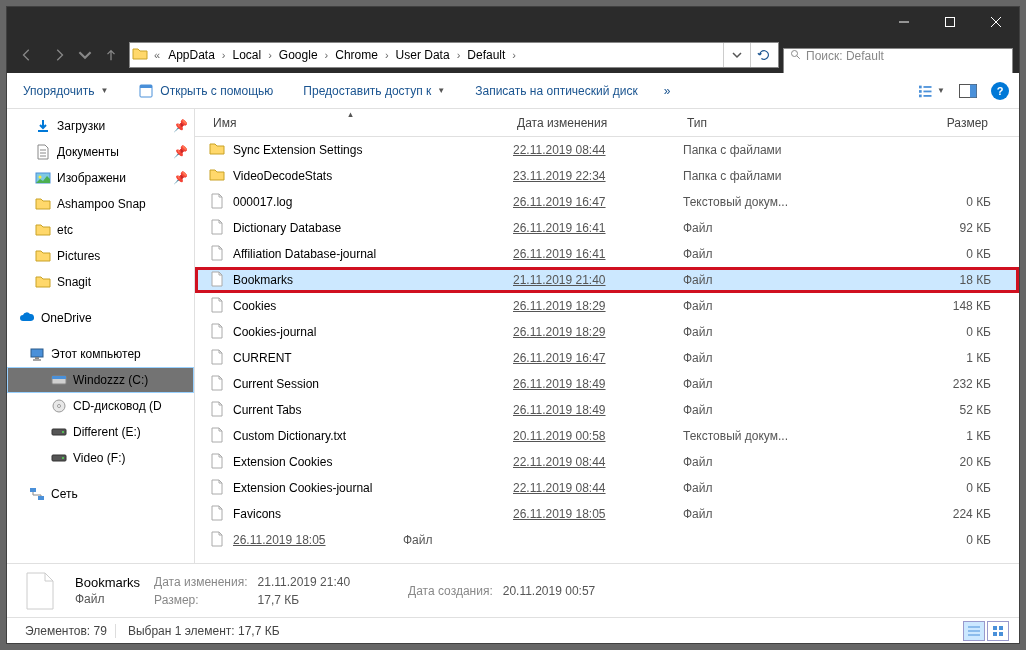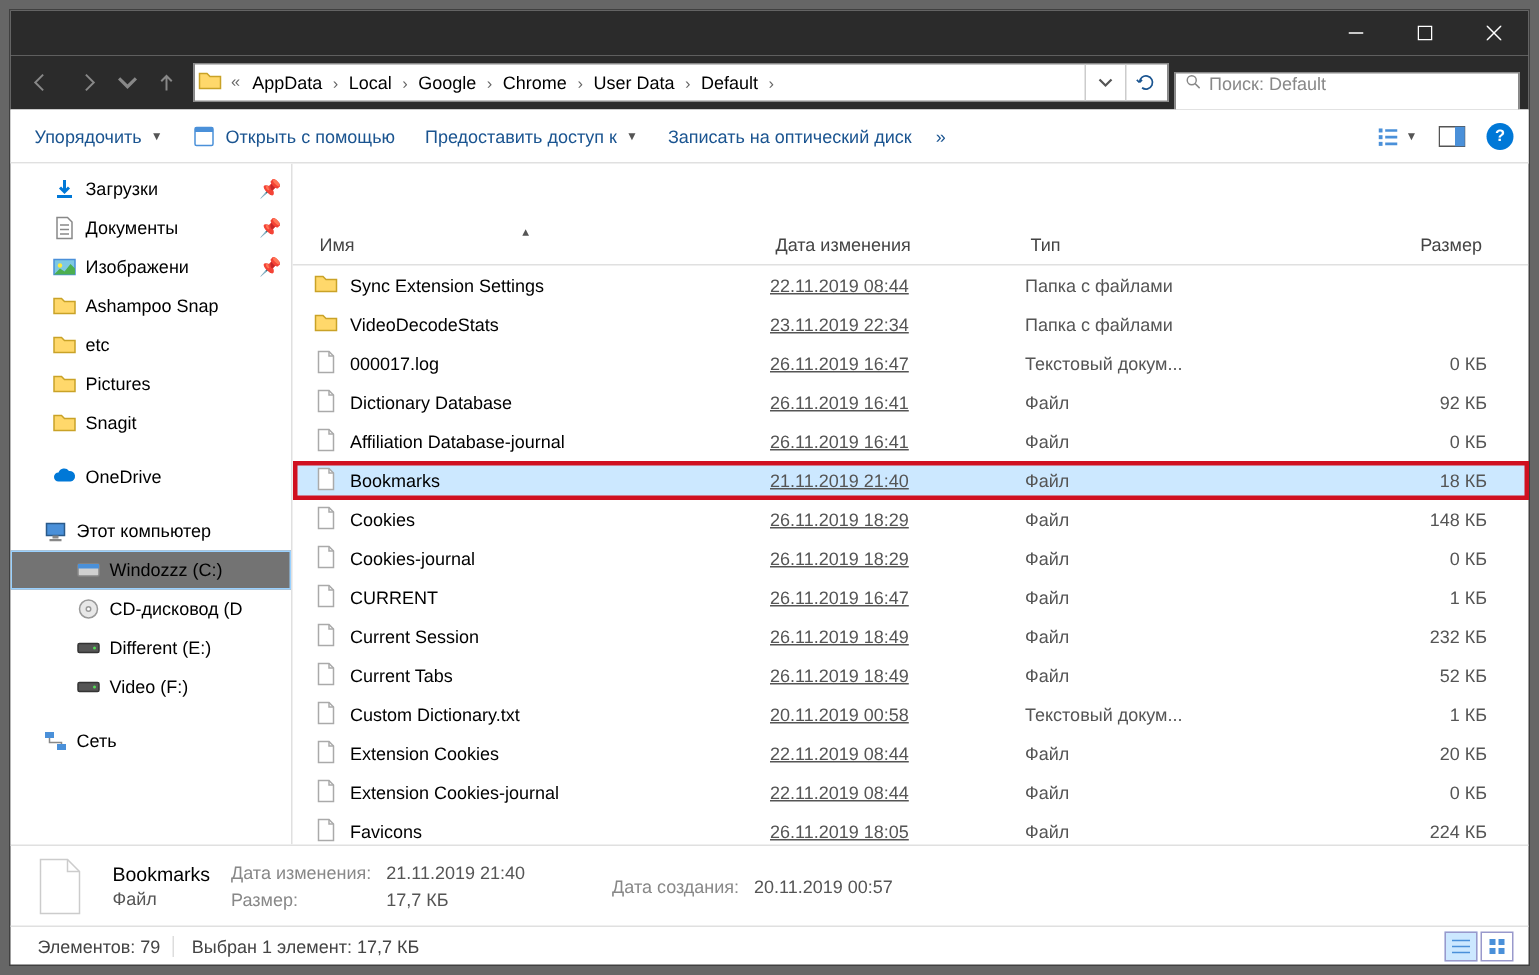--- a/index.html
+++ b/index.html
@@ -12,36 +12,36 @@
 .nav-arrow { width: 28px; height: 28px; display: flex; align-items: center; justify-content: center; color: #888; }
 .nav-arrow svg { width: 14px; height: 14px; }
 .addr-box { flex: 1; height: 26px; background: #fff; border: 1px solid #888; display: flex; align-items: center; padding: 0 2px; gap: 1px; }
 .addr-folder { width: 18px; height: 18px; }
 .addr-folder svg { width: 16px; height: 16px; }
 .addr-sep { color: #666; padding: 0 3px; font-size: 11px; }
 .addr-seg { padding: 2px 4px; color: #000000; }
 .addr-refresh, .addr-drop { width: 26px; height: 24px; display: flex; align-items: center; justify-content: center; border-left: 1px solid #ccc; color: #555; }
 .search-box { width: 230px; height: 26px; background: #fff; border: 1px solid #888; display: flex; align-items: flex-start; padding: 0 6px; color: #888; margin-top: 12px; }
 .search-box svg { width: 12px; height: 12px; margin-right: 4px; }
-.toolbar { height: 36px; background: #fff; border-bottom: 1px solid #e0e0e0; display: flex; align-items: center; padding: 0 10px; gap: 8px; }
+.toolbar { height: 36px; background: #fff; border-bottom: 1px solid #e0e0e0; display: flex; align-items: center; padding: 0 10px; gap: 18px; }
 .tb-item { color: #1a5490; display: flex; align-items: center; gap: 6px; padding: 4px 6px; }
 .tb-item .drop { font-size: 8px; color: #555; }
 .tb-right { margin-left: auto; display: flex; align-items: center; gap: 10px; }
 .tb-icon { width: 26px; height: 26px; display: flex; align-items: center; justify-content: center; color: #555; }
 .help-icon { width: 18px; height: 18px; border-radius: 50%; background: #0078d7; color: #fff; display: flex; align-items: center; justify-content: center; font-size: 11px; font-weight: bold; }
 .main { flex: 1; display: flex; overflow: hidden; }
 .sidebar { width: 188px; background: #fff; border-right: 1px solid #e0e0e0; overflow-y: auto; padding: 4px 0; }
 .side-item { height: 26px; display: flex; align-items: center; padding: 0 6px 0 28px; gap: 6px; position: relative; white-space: nowrap; overflow: hidden; }
 .side-item.indent2 { padding-left: 44px; }
 .side-item .pin { position: absolute; right: 6px; color: #888; }
 .side-item svg { width: 16px; height: 16px; flex-shrink: 0; }
 .side-item.selected { background: #737373; border: 1px solid #99d1ff; padding-left: 43px; }
 .side-spacer { height: 10px; }
 .content { flex: 1; display: flex; flex-direction: column; overflow: hidden; }
-.col-header { height: 28px; border-bottom: 1px solid #e0e0e0; display: flex; align-items: center; color: #444; margin-top: 40px; }
+.col-header { height: 28px; border-bottom: 1px solid #e0e0e0; display: flex; align-items: center; color: #444; }
 .col-h { padding: 0 10px; border-right: 1px solid transparent; position: relative; height: 100%; display: flex; align-items: center; }
 .col-name { width: 312px; padding-left: 18px; }
 .col-date { width: 170px; }
 .col-type { width: 148px; }
 .col-size { flex: 1; text-align: right; padding-right: 30px; justify-content: flex-end; }
 .sort-arrow { position: absolute; top: 0; left: 50%; transform: translateX(-50%); font-size: 9px; color: #555; }
 .file-list { flex: 1; overflow-y: auto; }
 .file-row { height: 26px; display: flex; align-items: center; padding-right: 8px; white-space: nowrap; }
 .file-row.selected { background: #cce8ff; }
 .file-row.highlighted { outline: 3px solid #d01020; outline-offset: -3px; }
@@ -227,21 +227,21 @@
           </svg>
           <span>Pictures</span>
         </div>
       <div class="side-item">
           <svg viewBox="0 0 16 16">
             <path d="M1 3 h5 l2 2 h7 v8 h-14 z" fill="#ffd86b" stroke="#c9a227"></path>
           </svg>
           <span>Snagit</span>
         </div>
       <div class="side-spacer"></div>
-      <div class="side-item" style="padding-left:28px">
+      <div class="side-item" style="padding-left:12px">
           <svg viewBox="0 0 16 16">
             <path d="M4 11 a3 3 0 0 1 0 -6 a4 4 0 0 1 7 -1 a3 3 0 0 1 1 7 z" fill="#0078d7"></path>
           </svg>
           <span>OneDrive</span>
         </div>
       <div class="side-spacer"></div>
       <div class="side-item" style="padding-left:22px">
           <svg viewBox="0 0 16 16">
             <rect x="2" y="3" width="12" height="8" fill="#4a90d9" stroke="#2a5a8a"></rect>
             <rect x="6" y="11" width="4" height="2" fill="#888"></rect>

